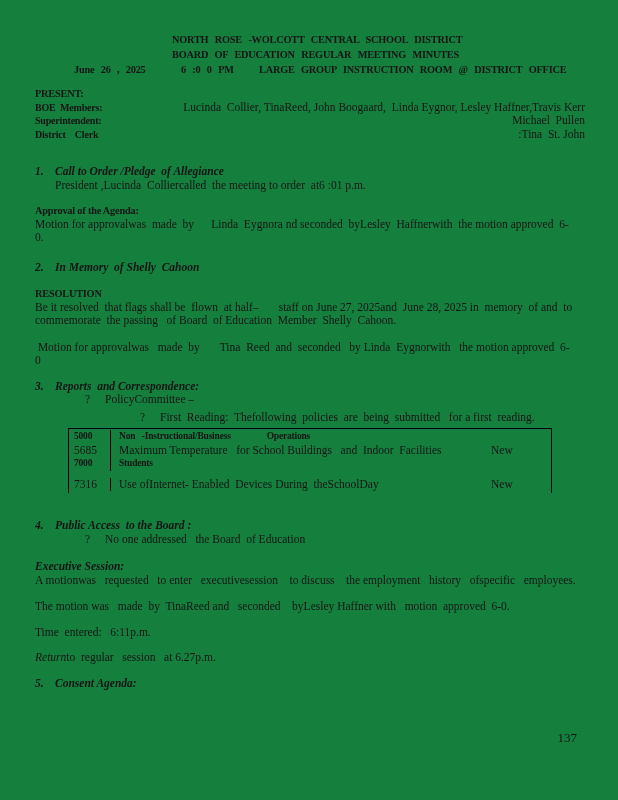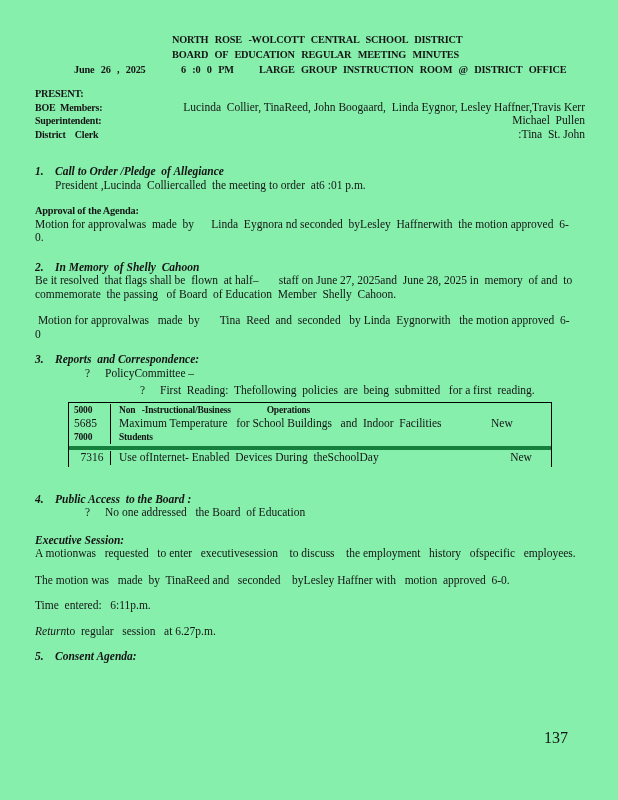--- a/index.html
+++ b/index.html
@@ -1,18 +1,18 @@
 <!DOCTYPE html>
 <html><head>
 <meta charset="utf-8">
 <style>
   html,body { margin:0; padding:0; background:#ffffff; }
   .page {
     position:relative; width:618px; height:800px; box-sizing:border-box;
-    background:#86efac; color:#141414; overflow:hidden;
+    background:#15803d; color:#141414; overflow:hidden;
     padding:32px 33px 0 35px;
     font-family:"Liberation Serif", serif;
     font-size:11.5px; line-height:13.5px;
   }
   .pre { white-space:pre-wrap; }
   
   .bc { font-weight:700; font-size:10.3px; letter-spacing:-0.2px; }
   .hdr-line { word-spacing:4px; padding-left:137px; line-height:15px; }
   .hdr-line3 { display:flex; word-spacing:4px; line-height:15px; }
   .hdr-date { margin-left:39px; width:107px; }
@@ -27,30 +27,30 @@
   .sec .t { flex:1; white-space:pre-wrap; }
   .ind { padding-left:20px; }
   .b1 { display:flex; padding-left:50px; }
   .b2 { display:flex; padding-left:105px; }
   .bm { width:20px; }
   .bt { flex:1; white-space:pre-wrap; }
   .mt4{margin-top:4px} .mt12{margin-top:12px} .mt13{margin-top:13px}
   .mt14{margin-top:14px} .mt16{margin-top:16px} .mt24{margin-top:24px} .mt26{margin-top:26px}
   .ptable { margin:4px 0 0 33px; width:484px; border:1px solid #000; border-bottom:none; box-sizing:border-box; }
   .pgroup { border-bottom:4px solid #15803d; padding:1px 0 2px 0; }
-  .pgroup.last { border-bottom:none;text-align:center; }
+  .pgroup.last { border-bottom:none; }
   .trow { display:flex; align-items:stretch; }
   .c1 { width:42px; padding-left:5px; border-right:1px solid #000; box-sizing:border-box; white-space:pre-wrap; }
   .c2 { flex:1; padding-left:8px; display:flex; white-space:pre-wrap; }
   .c3 { width:60px; white-space:pre-wrap; }
   .boldcell { font-weight:700; font-size:9.5px; letter-spacing:-0.2px; }
   .ops { margin-left:36px; }
   .exec-h { font-weight:700; font-style:italic; }
   .ret-i { font-style:italic; }
-  .pagenum { position:absolute; top:731px; right:50px; font-size:16px; }
+  .pagenum { position:absolute; top:731px; right:41px; font-size:13px; }
 </style>
 </head>
 <body>
 
 <div class="page">
 
   <div>
     <div class="hdr-line bc">NORTH ROSE -WOLCOTT CENTRAL SCHOOL DISTRICT</div>
     <div class="hdr-line bc">BOARD OF EDUCATION REGULAR MEETING MINUTES</div>
     <div class="hdr-line3 bc">
@@ -86,20 +86,21 @@
   <div class="bc mt12">Approval     of  the  Agenda:</div>
   <div class="pre">Motion for approvalwas  made  by      Linda  Eygnora nd seconded  byLesley  Haffnerwith  the motion approved  6-
 0.</div>
 
 
   <div class="sec mt16">
     <span class="n">2.</span>
     <span class="t">In Memory  of Shelly  Cahoon</span>
   </div>
 
+  <div class="bc mt13">RESOLUTION</div>
   <div class="pre">Be it resolved  that flags shall be  flown  at half–       staff on June 27, 2025and  June 28, 2025 in  memory  of and  to
 commemorate  the passing   of Board  of Education  Member  Shelly  Cahoon.</div>
   <div class="mt13 pre"> Motion for approvalwas   made  by       Tina  Reed  and  seconded   by Linda  Eygnorwith   the motion approved  6-
 0</div>
 
   <div class="sec mt12">
     <span class="n">3.</span>
     <span class="t">Reports  and Correspondence:</span>
   </div>
   <div class="b1">

